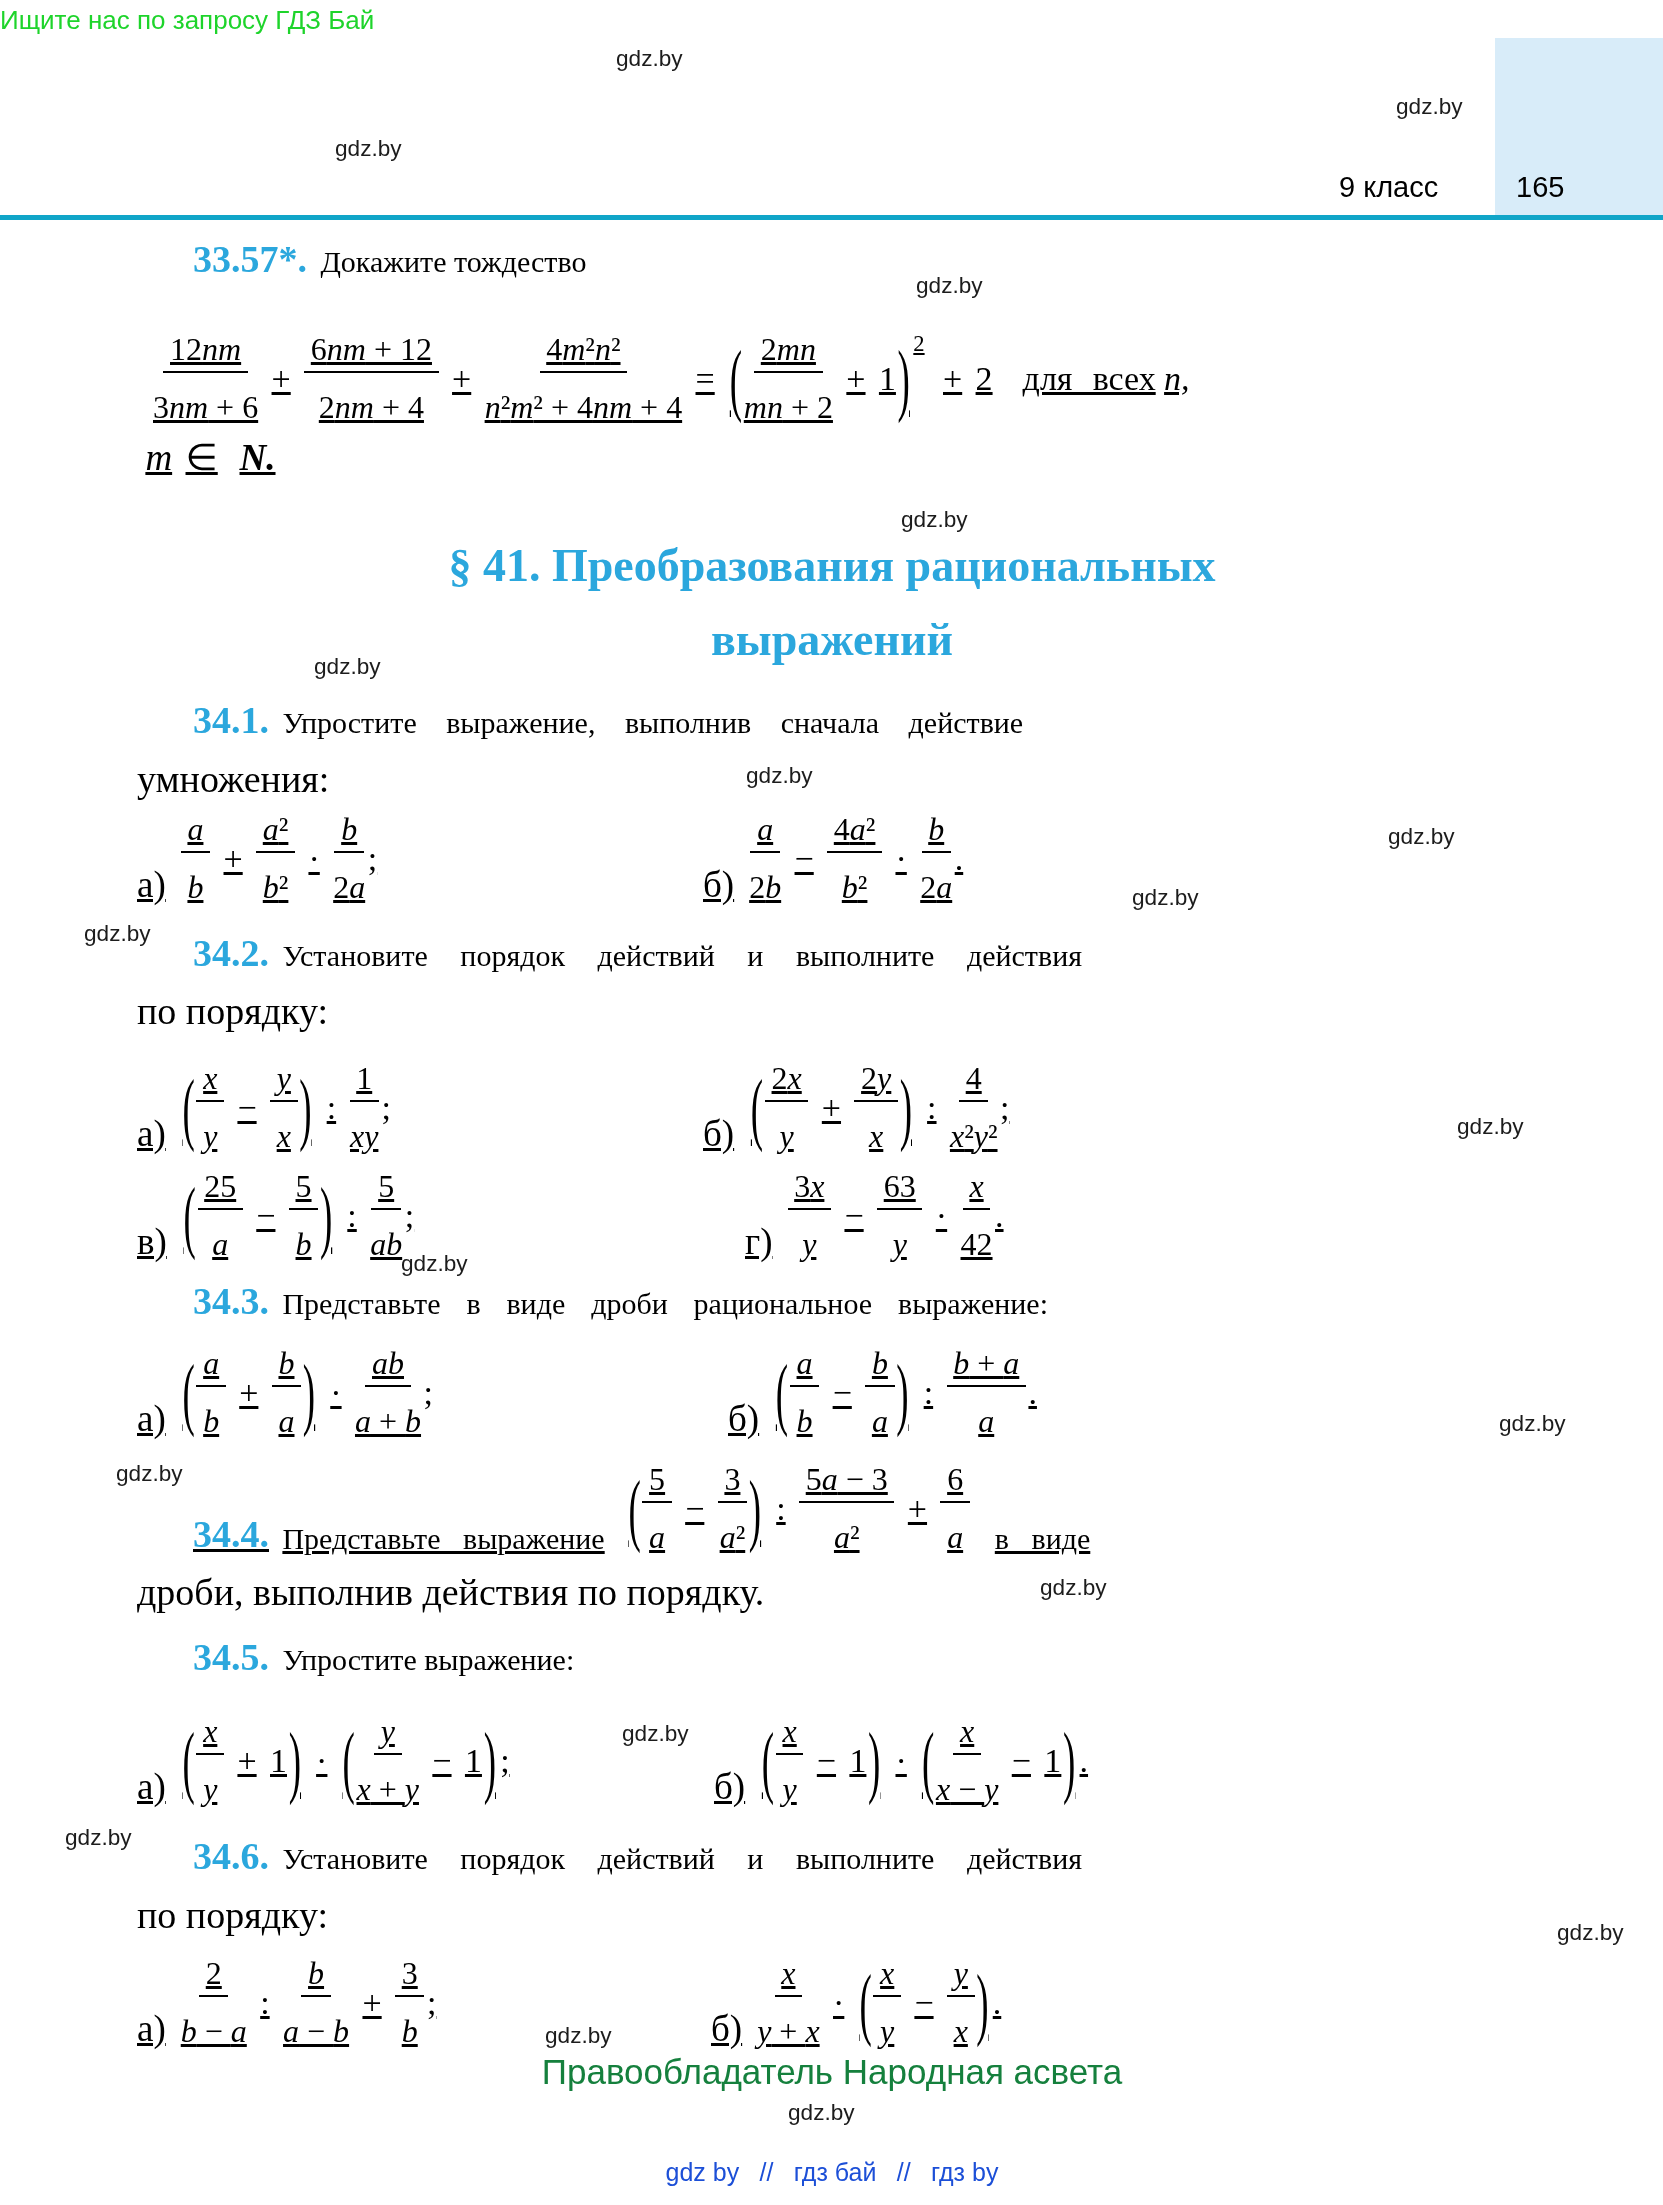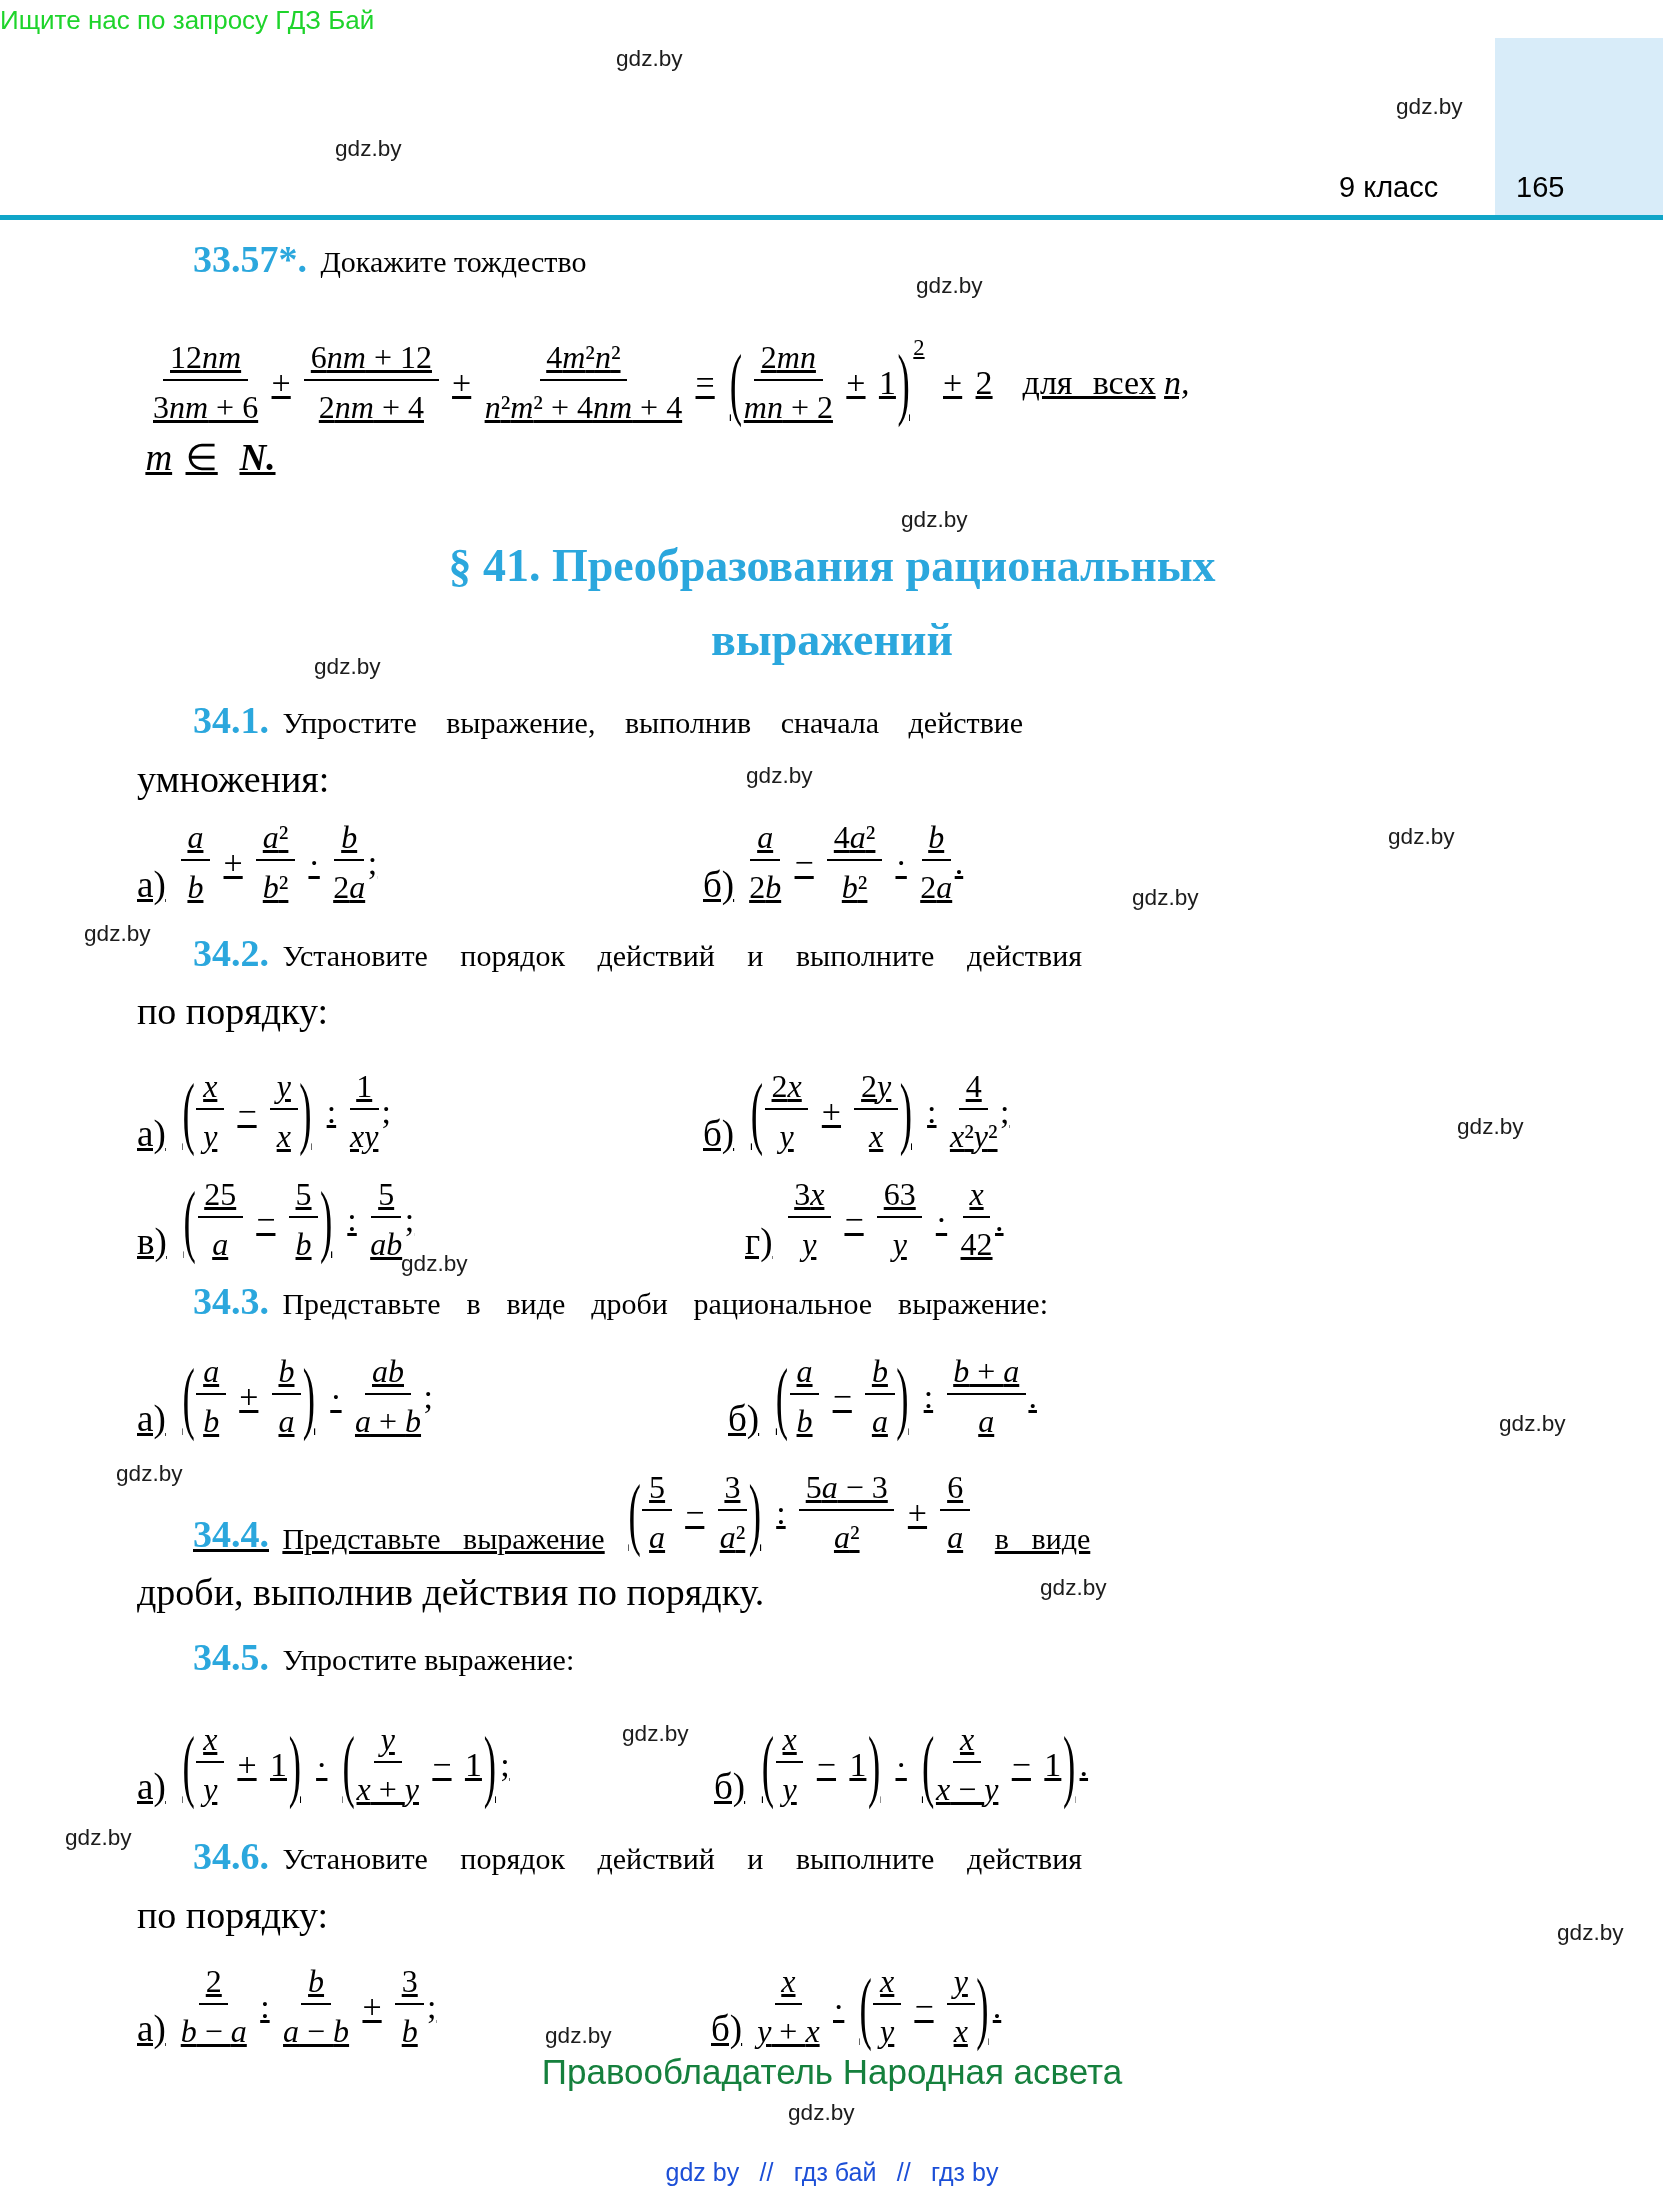--- a/index.html
+++ b/index.html
@@ -29,21 +29,21 @@
   
   .sect{position:absolute;left:0;width:100%;text-align:center;
         font-size:46px;font-weight:bold;color:#2ba7dd;white-space:nowrap;}
 
   
   .fline{position:absolute;display:flex;align-items:flex-end;white-space:nowrap;text-decoration:underline;}
   .flabel{font-size:37px;margin-right:15px;}
   .formula{display:inline-flex;align-items:center;font-size:34px;}
   .frac{display:inline-flex;flex-direction:column;align-items:center;font-size:32px;line-height:1.12;}
   .fn{border-bottom:2.5px solid #000;padding:0 6.7px 3.4px;}
-  .fd{padding-top:9px;}
+  .fd{padding-top:17px;}
   .frac i,.it{font-style:italic;}
   .op{margin:0 13.4px;}
   .nm{}
   .pw{display:inline-flex;align-items:center;}
   .paren{display:inline-block;transform:scaleY(2.2);font-size:37px;font-weight:300;margin:0 1.7px;line-height:1;}
   .psup{font-size:22.6px;position:relative;top:-35px;margin:0 5px 0 1.7px;}
   .rm{font-style:normal;margin-left:30px;word-spacing:11.7px;}
   .it{margin-left:8.4px;}
   .bi{font-style:italic;font-weight:bold;margin-left:8.4px;}
   .pt{margin-left:2.5px;}

